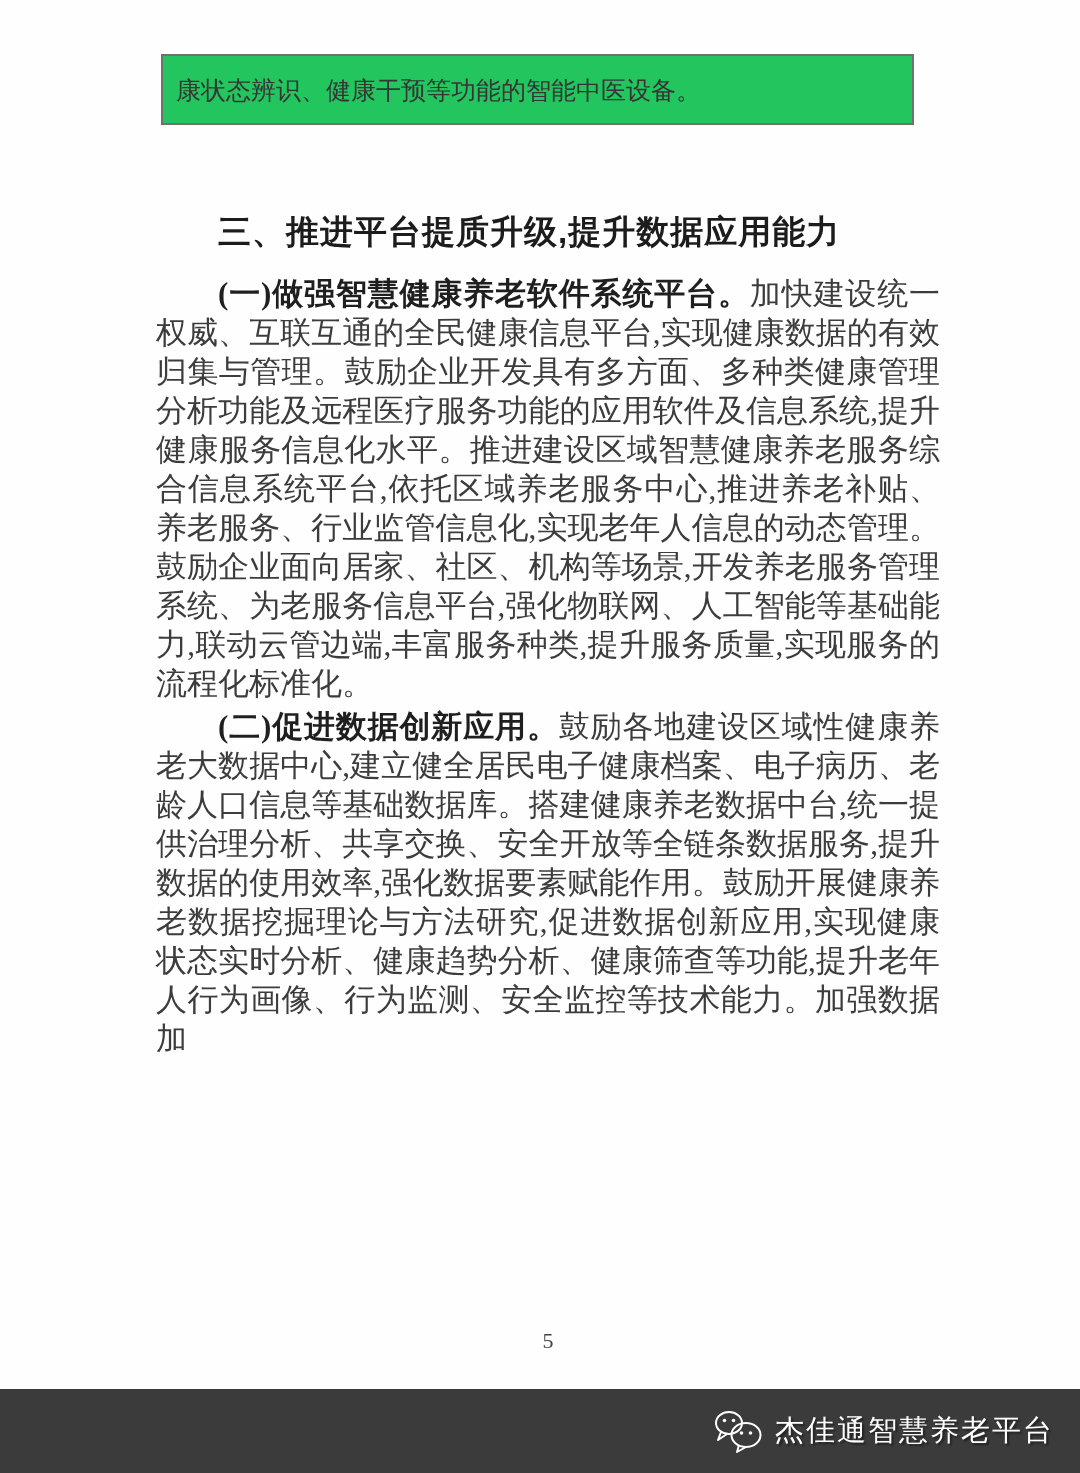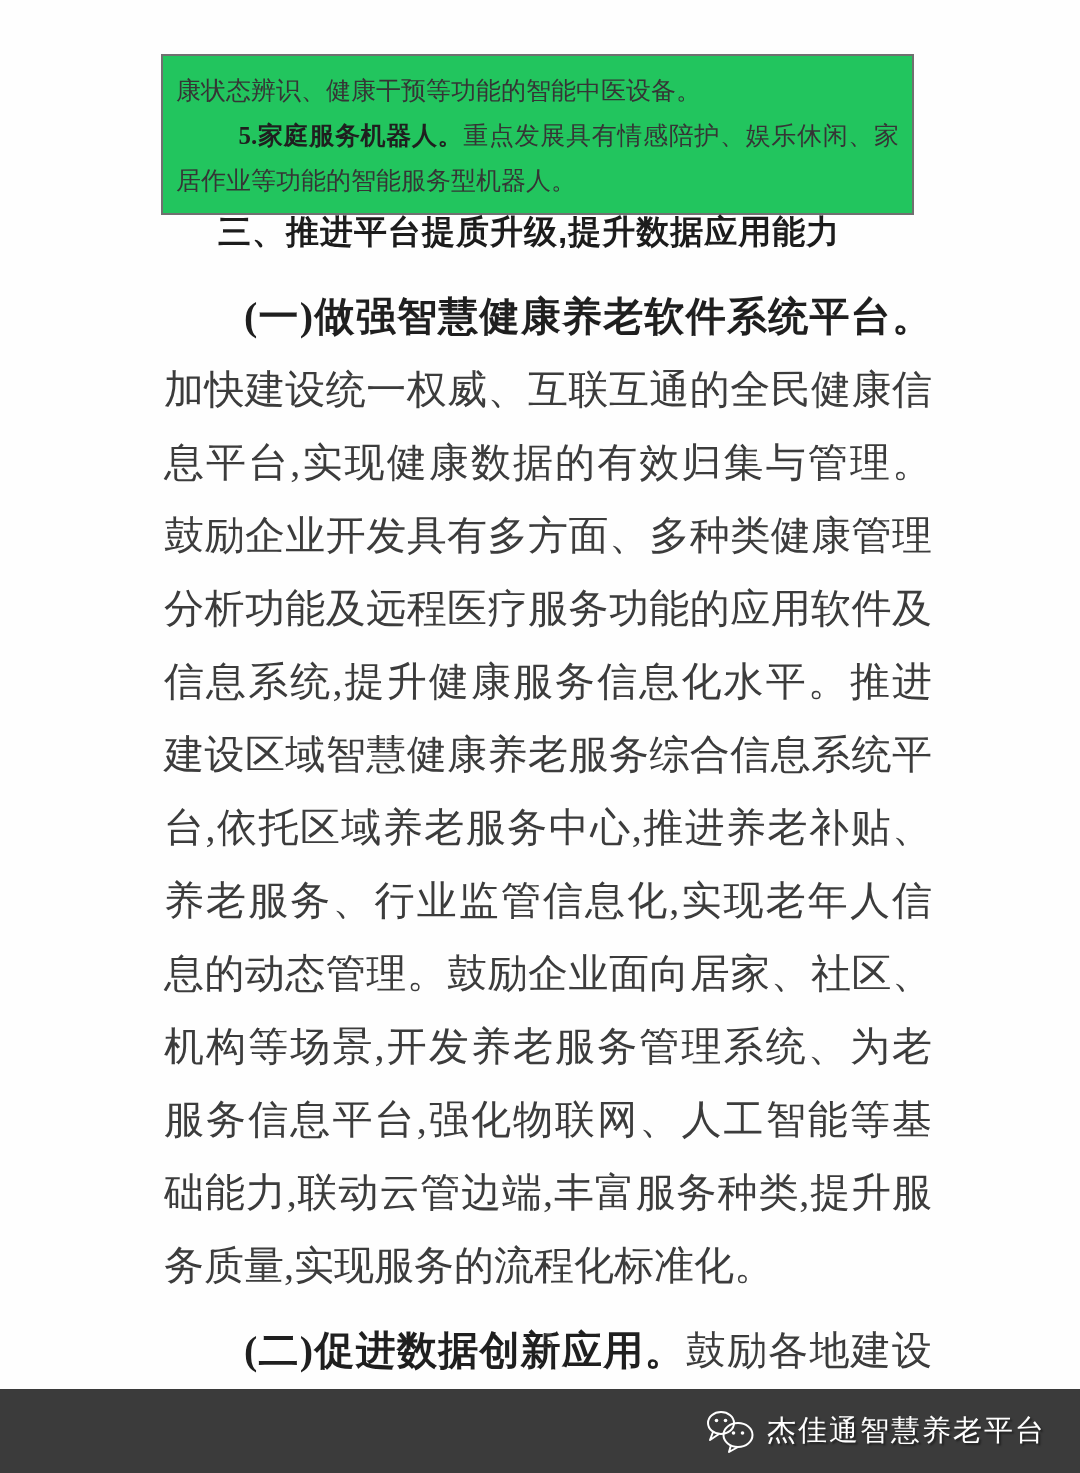--- a/index.html
+++ b/index.html
@@ -15,52 +15,51 @@
     font-size:25px;line-height:45px;text-align:justify;color:#353535;
   }
   .notice-box p{margin:0;}
   .notice-box .indent{text-indent:2.5em;}
   .bold-lead{font-weight:bold;color:#1f1f1f;}
   
   .content{position:absolute;left:152px;top:208px;width:792px;}
   .section-heading{
     font-family:"Liberation Sans", sans-serif;
     font-size:33px;font-weight:bold;color:#1c1c1c;
-    margin:0 0 24px 0;line-height:48px;text-indent:2em;letter-spacing:1px;
+    margin:0 0 18px 0;line-height:48px;text-indent:2em;letter-spacing:1px;
   }
   .para{
-    margin:12px;font-size:40px;line-height:73px;text-align:justify;
+    margin:4px;font-size:31px;line-height:39px;text-align:justify;
     text-indent:2em;color:#3c3c3c;letter-spacing:0px;
   }
   .page-number{
     position:absolute;left:152px;top:1328px;width:792px;text-align:center;
     font-size:22px;color:#444;
   }
   
   .footer-bar{
     position:absolute;left:0;top:1389px;width:1080px;height:84px;
     background:#3b3b3b;box-sizing:border-box;
     display:flex;align-items:center;justify-content:flex-end;
-    padding-right:34px;gap:10px;
+    padding-right:26px;gap:10px;
   }
   .footer-brand{
     color:#ffffff;font-size:29px;letter-spacing:2px;
     font-family:"Liberation Sans", sans-serif;
     text-shadow:2px 2px 2px rgba(0,0,0,0.45);
   }
   .wechat-icon{display:block;}
 </style>
 </head>
 <body>
 
 <div class="screen">
 
   <div class="notice-box">
     <p>康状态辨识、健康干预等功能的智能中医设备。</p>
-    <p class="indent"><span class="bold-lead">5.家庭服务机器人。</span><span>重点发展具有情感陪护、娱乐休闲、家居作业等功能的智能服务型机器人。</span></p>
   </div>
 
   <div class="content">
     <h1 class="section-heading">三、推进平台提质升级,提升数据应用能力</h1>
 
     <p class="para"><span class="bold-lead">(一)做强智慧健康养老软件系统平台。</span><span>加快建设统一权威、互联互通的全民健康信息平台,实现健康数据的有效归集与管理。鼓励企业开发具有多方面、多种类健康管理分析功能及远程医疗服务功能的应用软件及信息系统,提升健康服务信息化水平。推进建设区域智慧健康养老服务综合信息系统平台,依托区域养老服务中心,推进养老补贴、养老服务、行业监管信息化,实现老年人信息的动态管理。鼓励企业面向居家、社区、机构等场景,开发养老服务管理系统、为老服务信息平台,强化物联网、人工智能等基础能力,联动云管边端,丰富服务种类,提升服务质量,实现服务的流程化标准化。</span></p>
 
     <p class="para"><span class="bold-lead">(二)促进数据创新应用。</span><span>鼓励各地建设区域性健康养老大数据中心,建立健全居民电子健康档案、电子病历、老龄人口信息等基础数据库。搭建健康养老数据中台,统一提供治理分析、共享交换、安全开放等全链条数据服务,提升数据的使用效率,强化数据要素赋能作用。鼓励开展健康养老数据挖掘理论与方法研究,促进数据创新应用,实现健康状态实时分析、健康趋势分析、健康筛查等功能,提升老年人行为画像、行为监测、安全监控等技术能力。加强数据加</span></p>
   </div>
 

